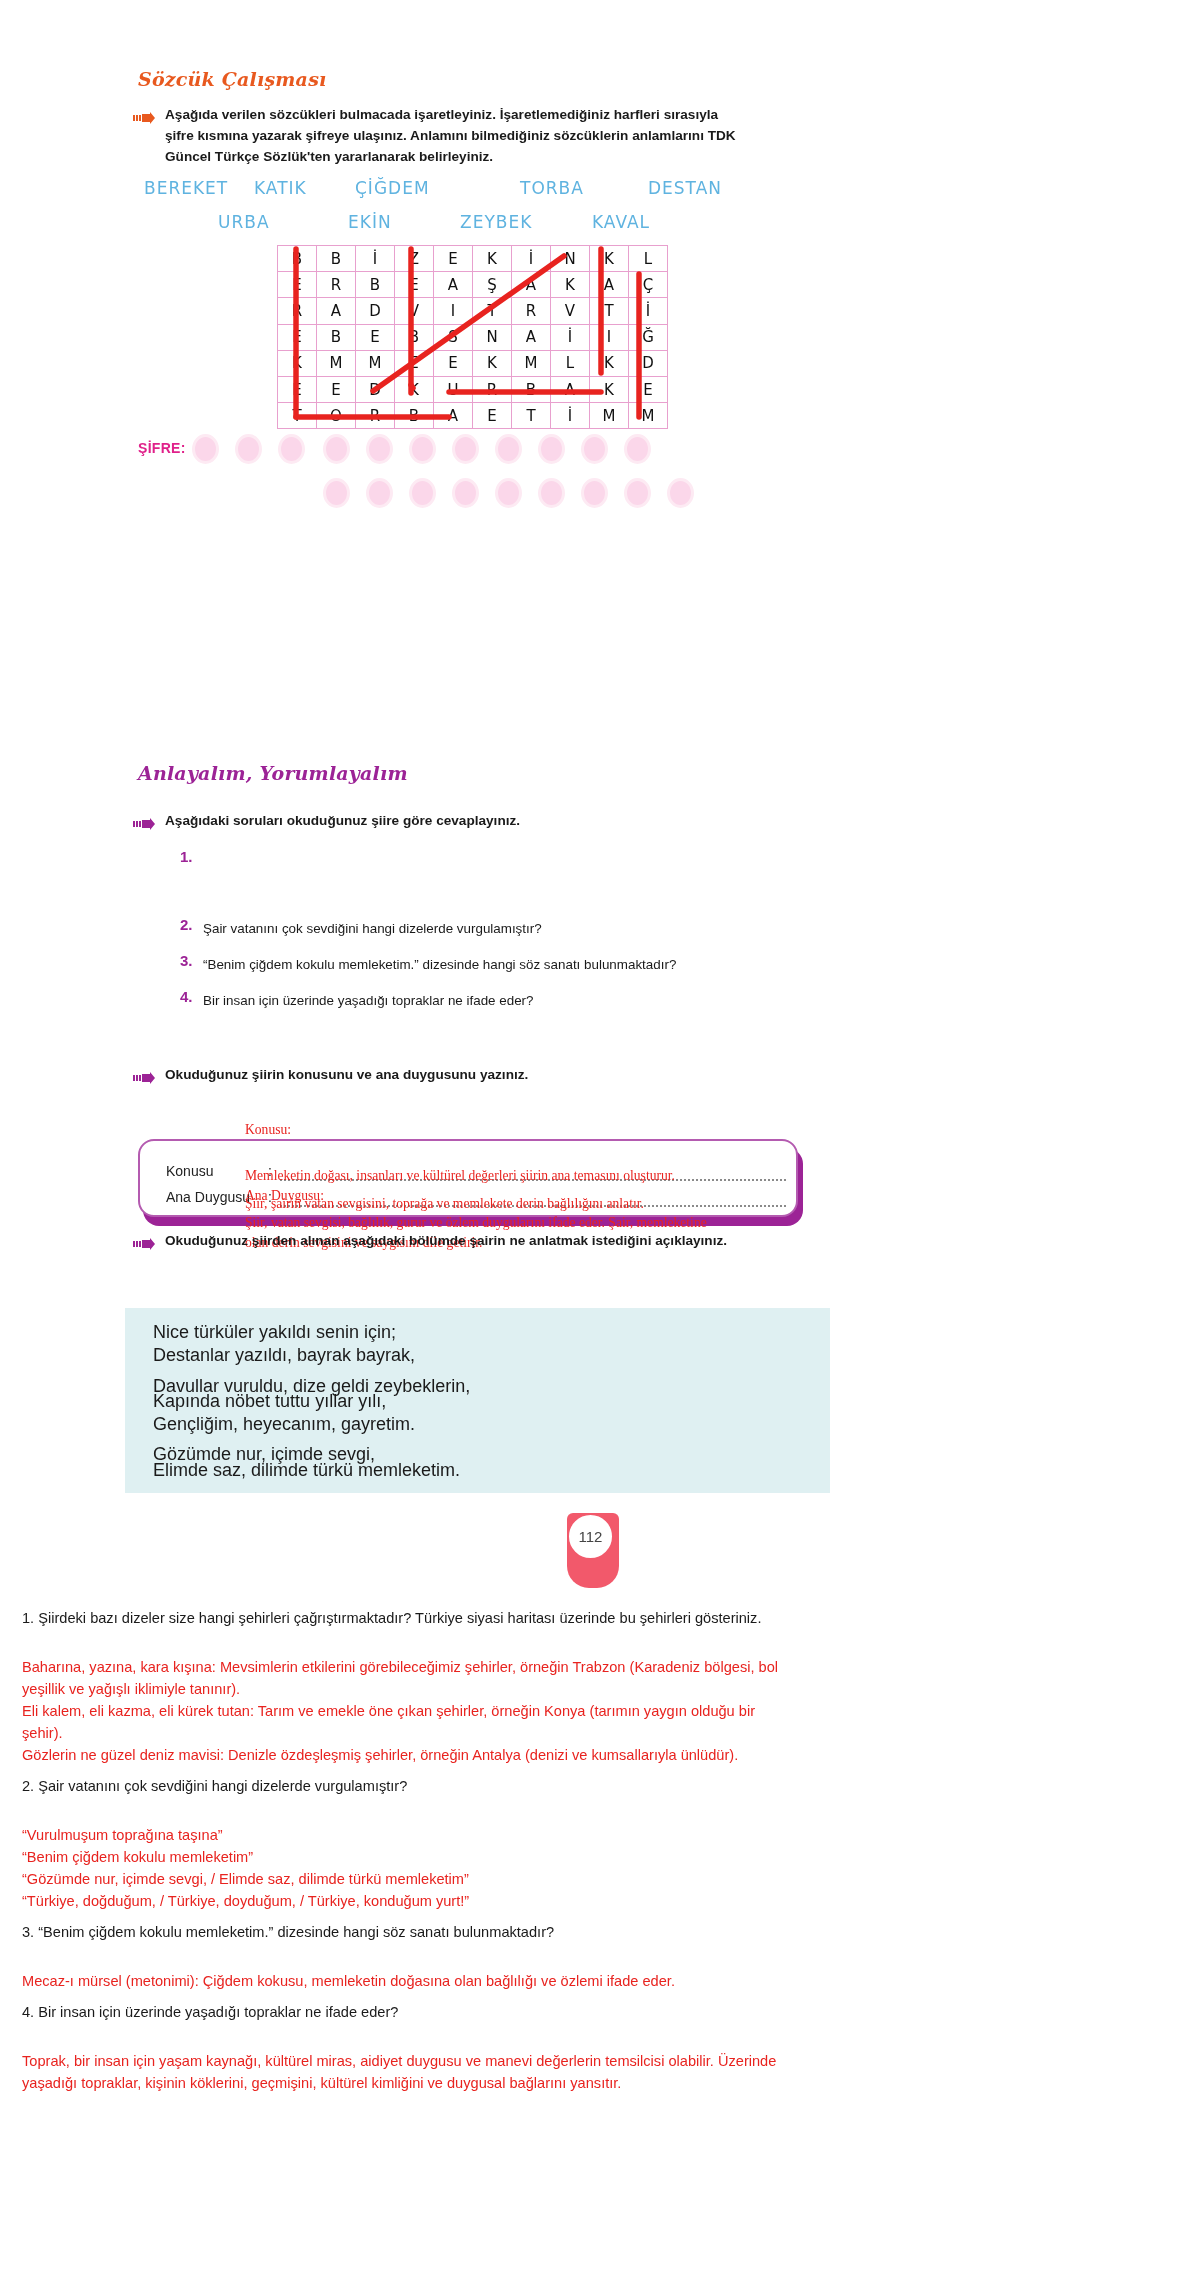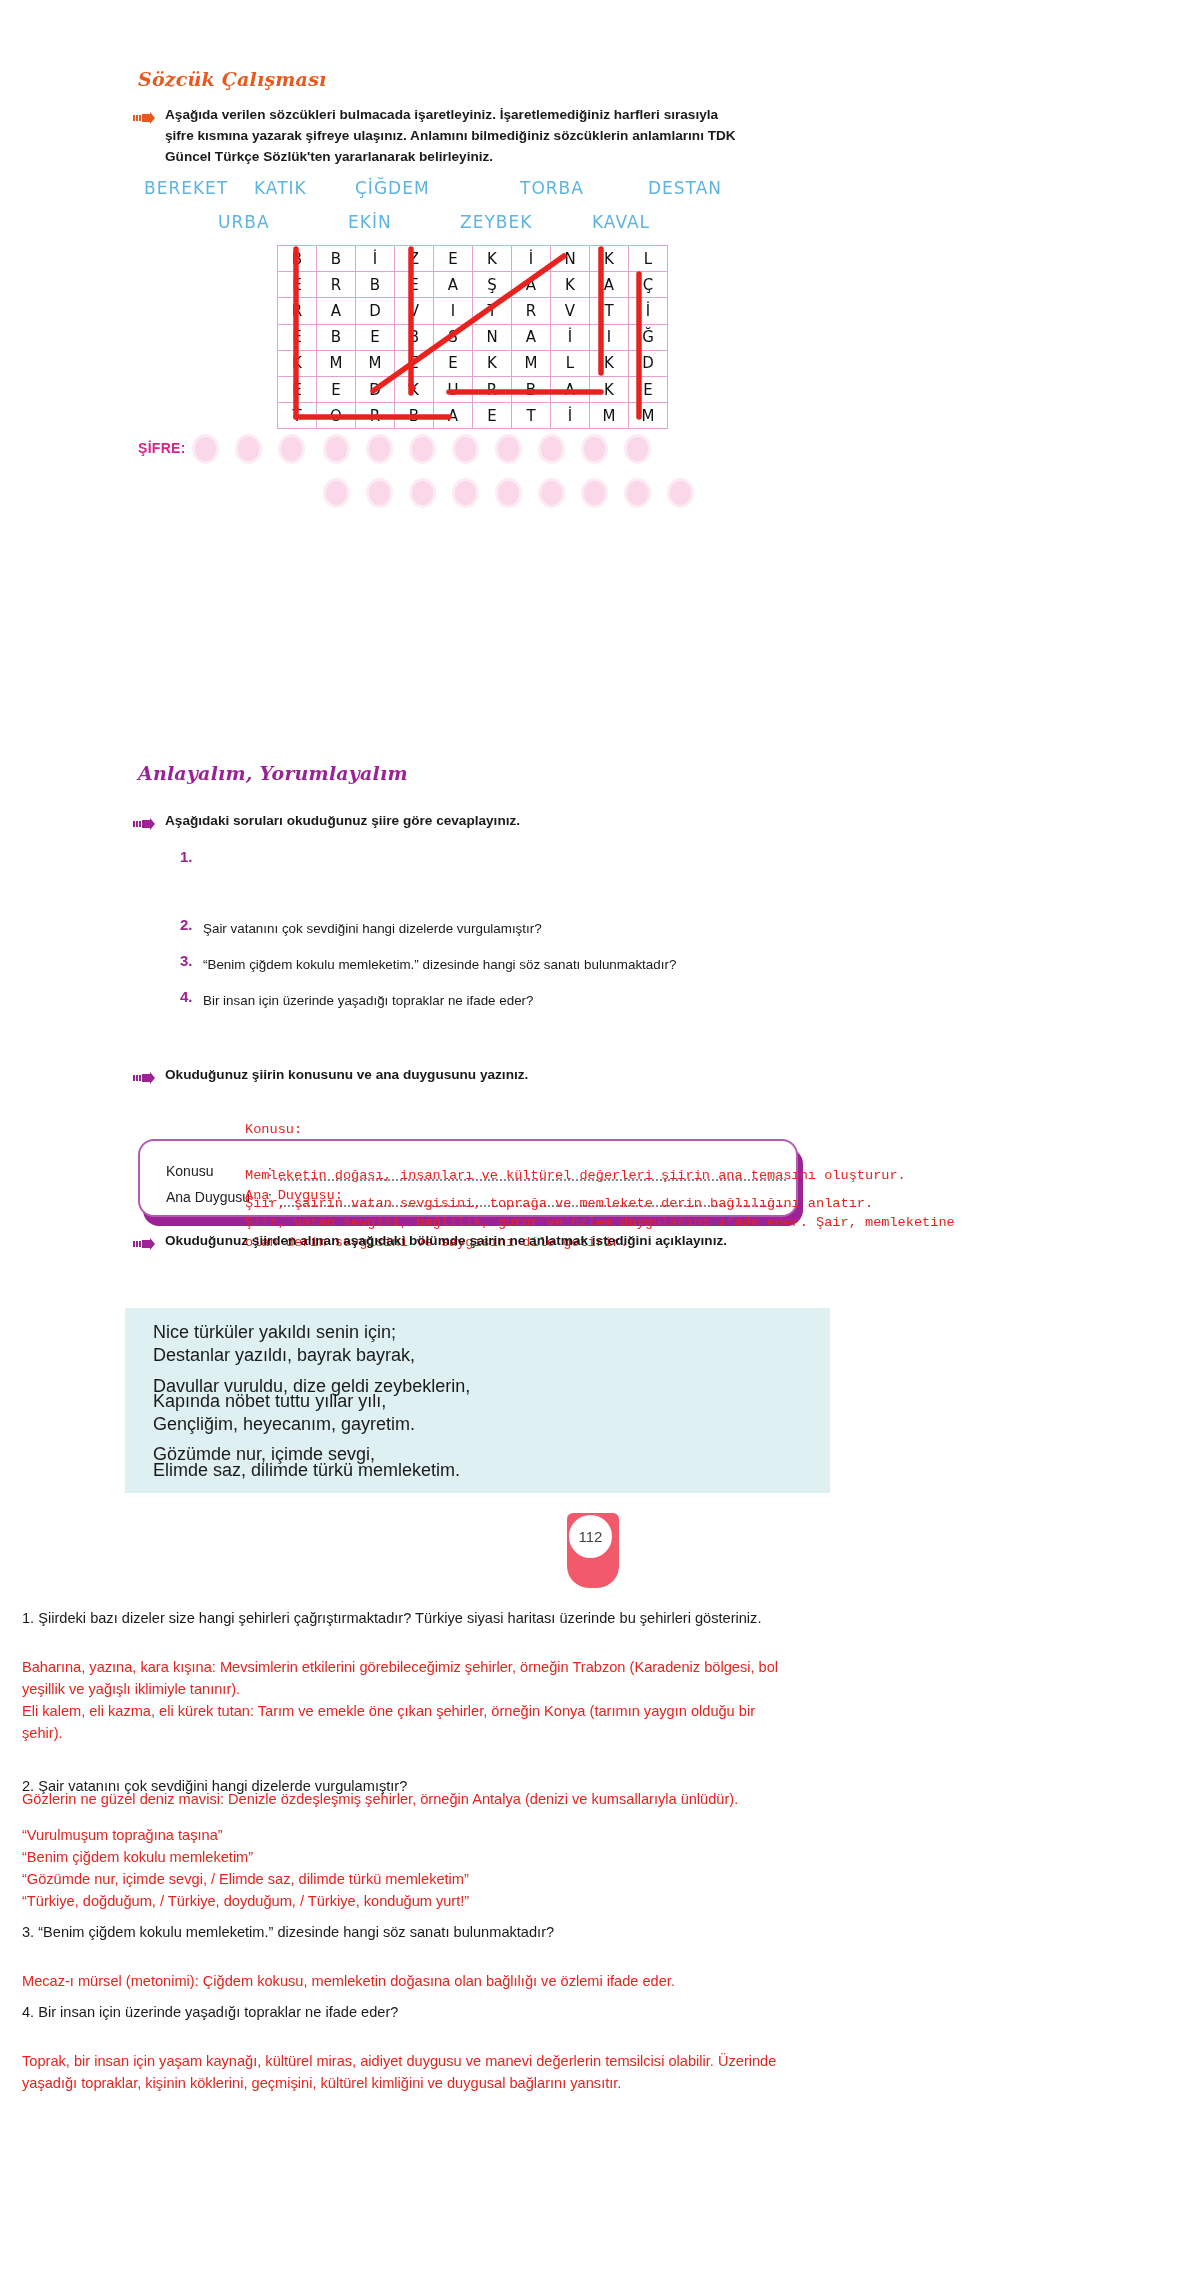--- a/index.html
+++ b/index.html
@@ -77,21 +77,21 @@
     border-radius:16px; background:#9C2396; z-index:-1;
   }
   .boxlabel{position:absolute; font-size:14px; color:#222;}
   .boxcolon{position:absolute; font-size:14px; color:#222;}
   .dotline{position:absolute; height:0;
      border-bottom:2px dotted #8a8a8a;}
 
   
   .hand{
     position:absolute; color:#E8231F; font-size:13.6px;
-    font-family:Liberation Mono, monospace; line-height:20px;
+    font-family:Liberation Serif, serif; line-height:20px;
     white-space:nowrap;
   }
 
   
   #poem{
     position:absolute; left:125px; top:1308px; width:705px; height:185px;
     background:#DFF0F2;
   }
   #poem .line{
     position:absolute; left:28px; font-size:18px; color:#1a1a1a;
@@ -359,21 +359,21 @@
     <div class="circle">112</div>
   </div>
 </div>
 
 <div id="answers">
     <div class="ans-q" style="top: 14px;">1. Şiirdeki bazı dizeler size hangi şehirleri çağrıştırmaktadır? Türkiye siyasi haritası üzerinde bu şehirleri gösteriniz.</div>
     <div class="ans-a" style="top: 60px;">Baharına, yazına, kara kışına: Mevsimlerin etkilerini görebileceğimiz şehirler, örneğin Trabzon (Karadeniz bölgesi, bol</div>
     <div class="ans-a" style="top: 82px;">yeşillik ve yağışlı iklimiyle tanınır).</div>
     <div class="ans-a" style="top: 104px;">Eli kalem, eli kazma, eli kürek tutan: Tarım ve emekle öne çıkan şehirler, örneğin Konya (tarımın yaygın olduğu bir</div>
     <div class="ans-a" style="top: 126px;">şehir).</div>
-    <div class="ans-a" style="top: 148px; margin-top: 44px;">Gözlerin ne güzel deniz mavisi: Denizle özdeşleşmiş şehirler, örneğin Antalya (denizi ve kumsallarıyla ünlüdür).</div>
+    <div class="ans-a" style="top: 148px;">Gözlerin ne güzel deniz mavisi: Denizle özdeşleşmiş şehirler, örneğin Antalya (denizi ve kumsallarıyla ünlüdür).</div>
     <div class="ans-q" style="top: 182px;">2. Şair vatanını çok sevdiğini hangi dizelerde vurgulamıştır?</div>
     <div class="ans-a" style="top: 228px;">“Vurulmuşum toprağına taşına”</div>
     <div class="ans-a" style="top: 250px;">“Benim çiğdem kokulu memleketim”</div>
     <div class="ans-a" style="top: 272px;">“Gözümde nur, içimde sevgi, / Elimde saz, dilimde türkü memleketim”</div>
     <div class="ans-a" style="top: 294px;">“Türkiye, doğduğum, / Türkiye, doyduğum, / Türkiye, konduğum yurt!”</div>
     <div class="ans-q" style="top: 328px;">3. “Benim çiğdem kokulu memleketim.” dizesinde hangi söz sanatı bulunmaktadır?</div>
     <div class="ans-a" style="top: 374px;">Mecaz-ı mürsel (metonimi): Çiğdem kokusu, memleketin doğasına olan bağlılığı ve özlemi ifade eder.</div>
     <div class="ans-q" style="top: 408px;">4. Bir insan için üzerinde yaşadığı topraklar ne ifade eder?</div>
     <div class="ans-a" style="top: 454px;">Toprak, bir insan için yaşam kaynağı, kültürel miras, aidiyet duygusu ve manevi değerlerin temsilcisi olabilir. Üzerinde</div>
     <div class="ans-a" style="top: 476px;">yaşadığı topraklar, kişinin köklerini, geçmişini, kültürel kimliğini ve duygusal bağlarını yansıtır.</div>

